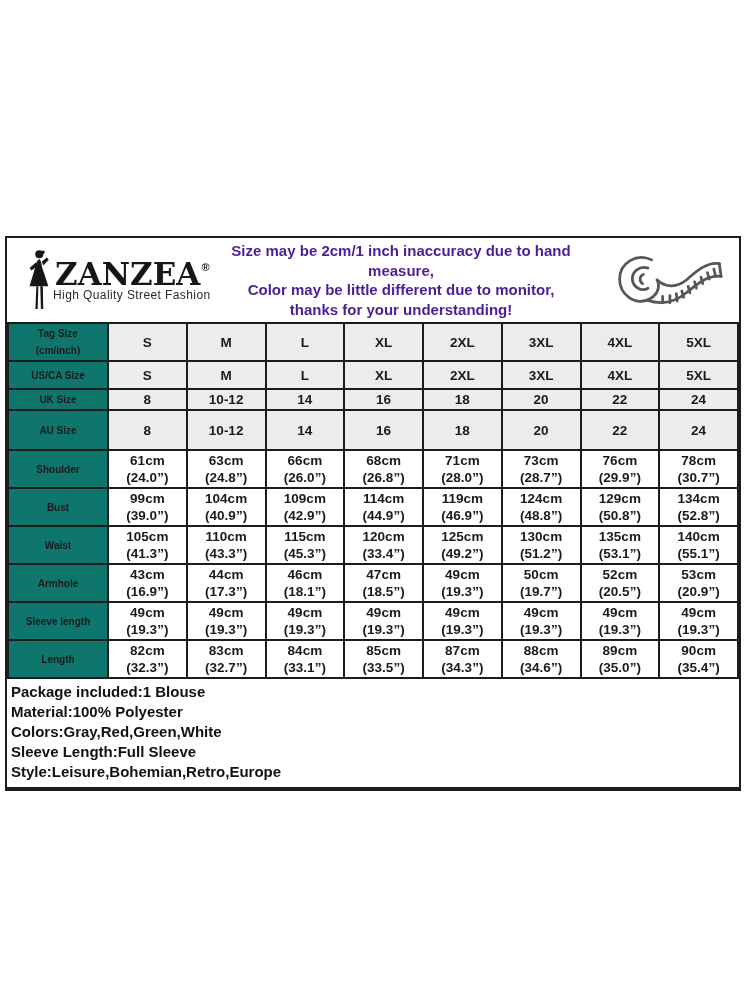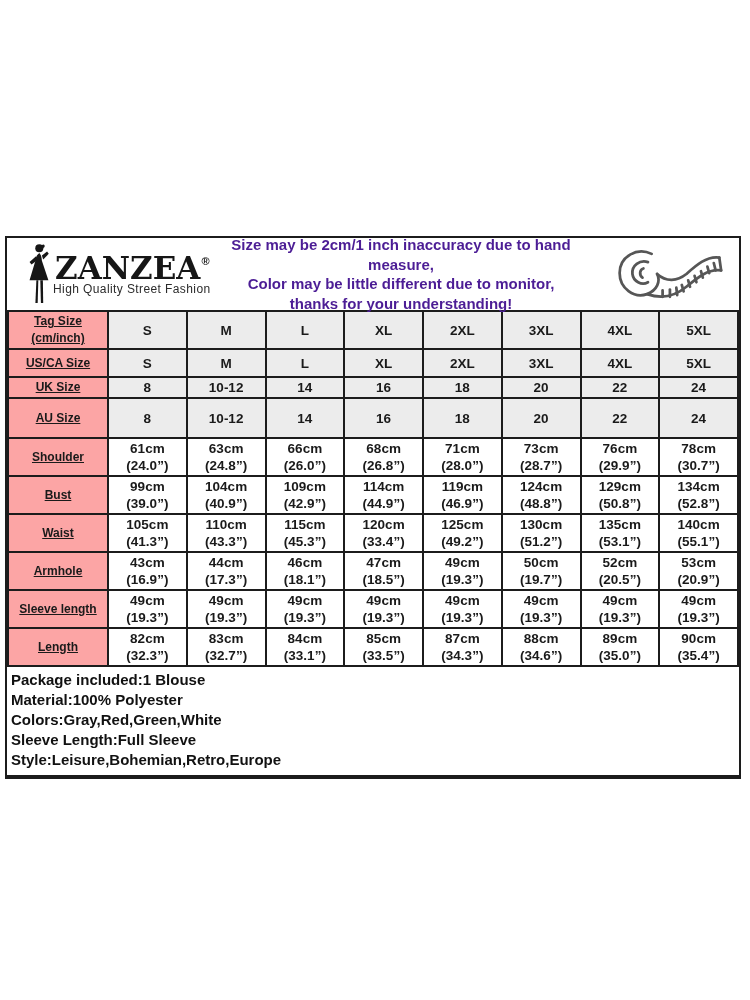--- a/index.html
+++ b/index.html
@@ -6,41 +6,41 @@
   body{
     width:750px;height:1000px;background:#ffffff;position:relative;
     font-family:"Liberation Sans", sans-serif;color:#1a1a1a;
     -webkit-font-smoothing:antialiased;
   }
   .sheet{
     position:absolute;left:5px;top:236px;width:736px;background:#fff;
     border:2px solid #1c1c1c;border-bottom-width:4px;box-sizing:border-box;
   }
   
-  .hdr{display:flex;align-items:center;height:72px;padding:0 8px 0 18px;box-sizing:border-box;}
+  .hdr{display:flex;align-items:center;height:84px;padding:0 8px 0 18px;box-sizing:border-box;}
   .brand{width:172px;flex:none;display:flex;align-items:center;}
   .figure-wrap{width:26px;height:62px;flex:none;margin-right:2px;}
   .wordmark-wrap{display:flex;flex-direction:column;align-items:center;}
   .wordmark{
     font-family:"DejaVu Serif", serif;font-weight:700;font-size:31px;line-height:30px;
     letter-spacing:0px;color:#161616;white-space:nowrap;transform:scaleY(1.05);
   }
   .regmark{font-size:11px;vertical-align:top;position:relative;top:-6px;left:1px;font-family:"Liberation Sans",sans-serif;}
   .tagline{font-size:12px;letter-spacing:.4px;color:#2b2b2b;margin-top:0px;white-space:nowrap;}
   .notice{flex:1;text-align:center;font-size:15px;font-weight:700;line-height:19.5px;color:#4c1d95;padding:0 4px;}
   .tape-wrap{width:124px;height:64px;flex:none;margin-left:2px;}
   
   table.sizes{width:100%;border-collapse:collapse;table-layout:fixed;}
   table.sizes th, table.sizes td{
     border:2px solid #1c1c1c;text-align:center;vertical-align:middle;
     font-weight:700;font-size:13.5px;line-height:17px;white-space:pre-line;
     padding:1px 0;background:#fff;
   }
   table.sizes col.c-label{width:100px;}
-  table.sizes th.lbl{background:#fca5a5;font-size:12px;text-decoration:underline;}
+  table.sizes th.lbl{background:#0f766e;font-size:10px;}
   tr.shade td{background:#ececec;}
   tr.r-tag{height:33px;} tr.r-sm{height:28px;} tr.r-uk{height:14px;} tr.r-au{height:40px;}
   tr.r-meas{height:38px;margin-left:20px;}
   
   .details{padding:3px 24px 5px 4px;border-top:0;}
   .details div{font-size:15px;font-weight:600;line-height:20px;color:#111;}
   svg .ln{fill:none;stroke:#565656;stroke-width:3;stroke-linecap:round;stroke-linejoin:round;}
 </style>
 </head>
 <body>

